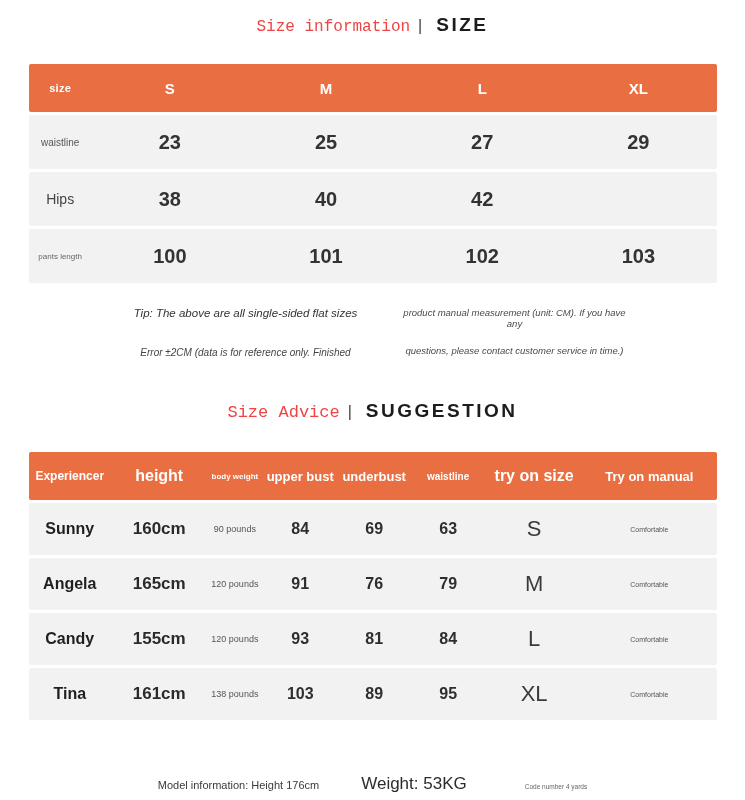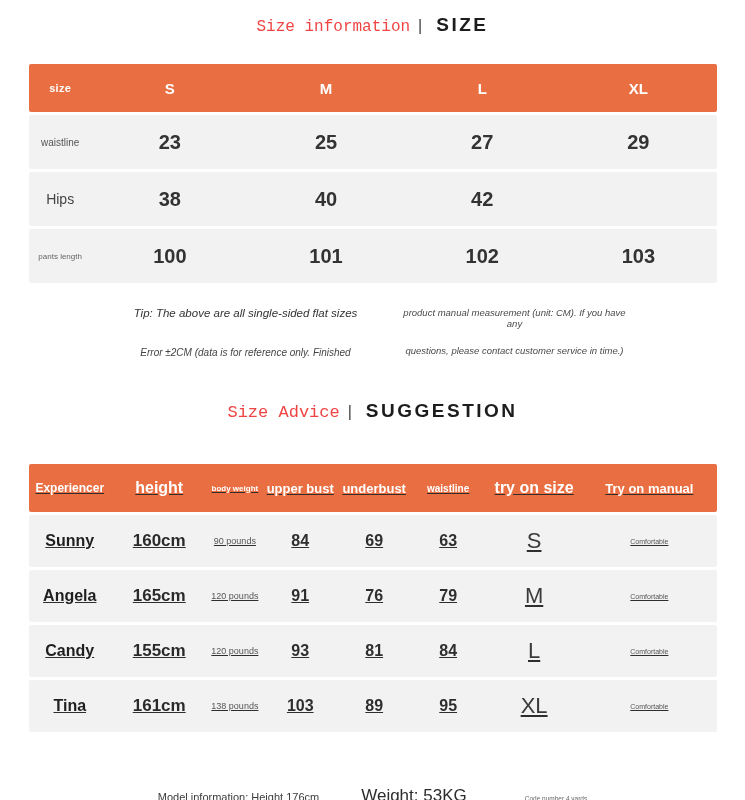--- a/index.html
+++ b/index.html
@@ -42,21 +42,21 @@
   .tip-col-l{width:270px;margin-right:14px;}
   .tip-col-r{width:240px;}
   .tip-l1{font-size:11.5px;color:#333;}
   .tip-l2{font-size:10px;color:#444;margin-top:28px;}
   .tip-r1,.tip-r2{font-size:9.5px;color:#4a4a4a;}
   .tip-r2{margin-top:16px;}
 
   .sec2{margin-top:42px;}
 
   
-  .advice-table{margin-top:42px;text-decoration:underline;}
+  .advice-table{margin-top:30px;}
   .advice-table .trow{height:52px;}
   .a-c0{width:12%;}
   .a-c1{width:14%;}
   .a-c2{width:8%;}
   .a-c3{width:11%;}
   .a-c4{width:10.5%;}
   .a-c5{width:11%;}
   .a-c6{width:14%;}
   .a-c7{width:19.5%;}
   .advice-table .thead .cell{color:#fff;font-weight:bold;}

